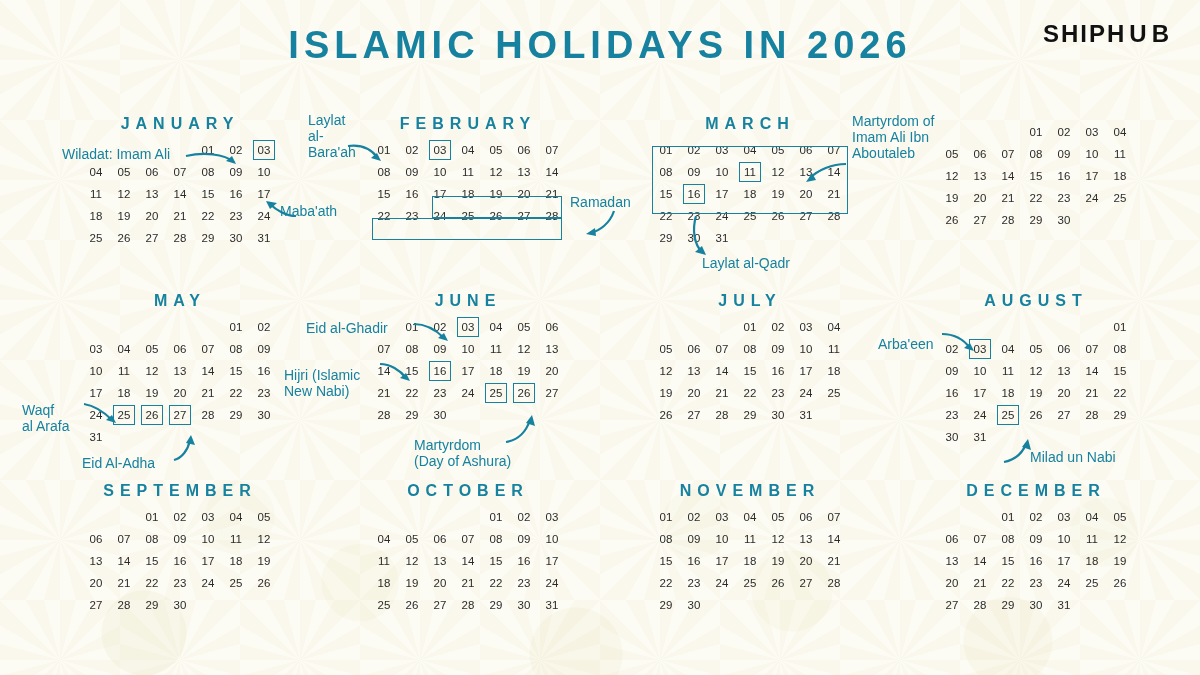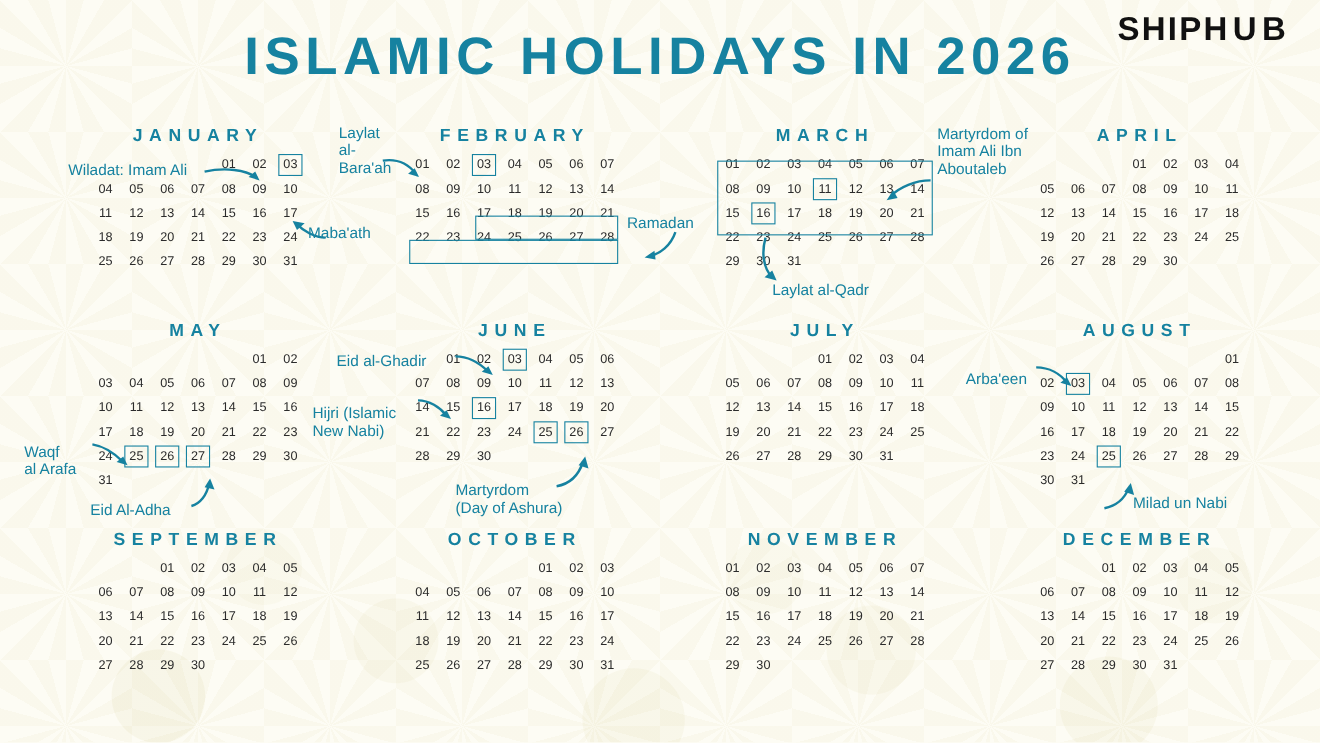--- a/index.html
+++ b/index.html
@@ -32,26 +32,26 @@
       radial-gradient(circle at 84% 92%, rgba(203,193,122,0.16) 0 44px, transparent 45px),
       radial-gradient(circle at 20% 62%, rgba(203,193,122,0.10) 0 34px, transparent 35px),
       radial-gradient(circle at 58% 64%, rgba(203,193,122,0.10) 0 34px, transparent 35px),
       radial-gradient(circle at 92% 66%, rgba(203,193,122,0.10) 0 34px, transparent 35px);
     pointer-events:none;
   }
 
   .title {
     position:absolute; top:24px; left:0; width:1200px;
     text-align:center;
-    font-size:48px; font-weight:bold; letter-spacing:5px;
+    font-size:38px; font-weight:bold; letter-spacing:5px;
     color:#1682a0;
   }
   .logo {
-    position:absolute; top:10px; right:26px;
-    font-size:30px; font-weight:bold; letter-spacing:2px;
+    position:absolute; top:20px; right:26px;
+    font-size:24px; font-weight:bold; letter-spacing:2px;
     color:#111; font-family:"Liberation Sans", sans-serif;
   }
   .logo .thin { font-weight:bold; letter-spacing:5px; }
 
   
   .month { position:absolute; }
   .month-name {
     font-size:16px; font-weight:bold; letter-spacing:6px;
     color:#1682a0; text-align:center; white-space:nowrap;
   }
@@ -203,21 +203,20 @@
       <div class="cell">26</div>
       <div class="cell">27</div>
       <div class="cell">28</div>
       <div class="cell">29</div>
       <div class="cell">30</div>
       <div class="cell">31</div>
     </div>
 </div>
 
 <div class="month" id="m3" style="left:938px; top:115px;">
-  <div class="month-name">APRIL</div>
   <div class="grid">
       <div class="cell empty"></div>
       <div class="cell empty"></div>
       <div class="cell empty"></div>
       <div class="cell">01</div>
       <div class="cell">02</div>
       <div class="cell">03</div>
       <div class="cell">04</div>
       <div class="cell">05</div>
       <div class="cell">06</div>

